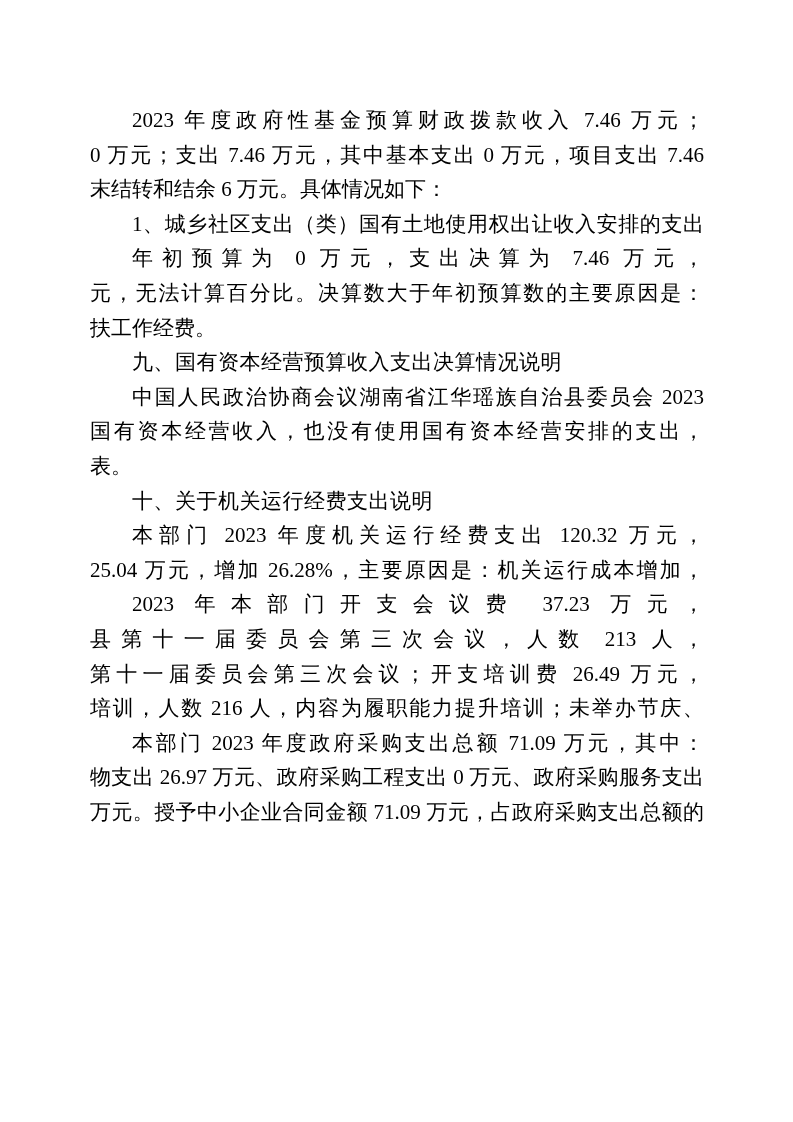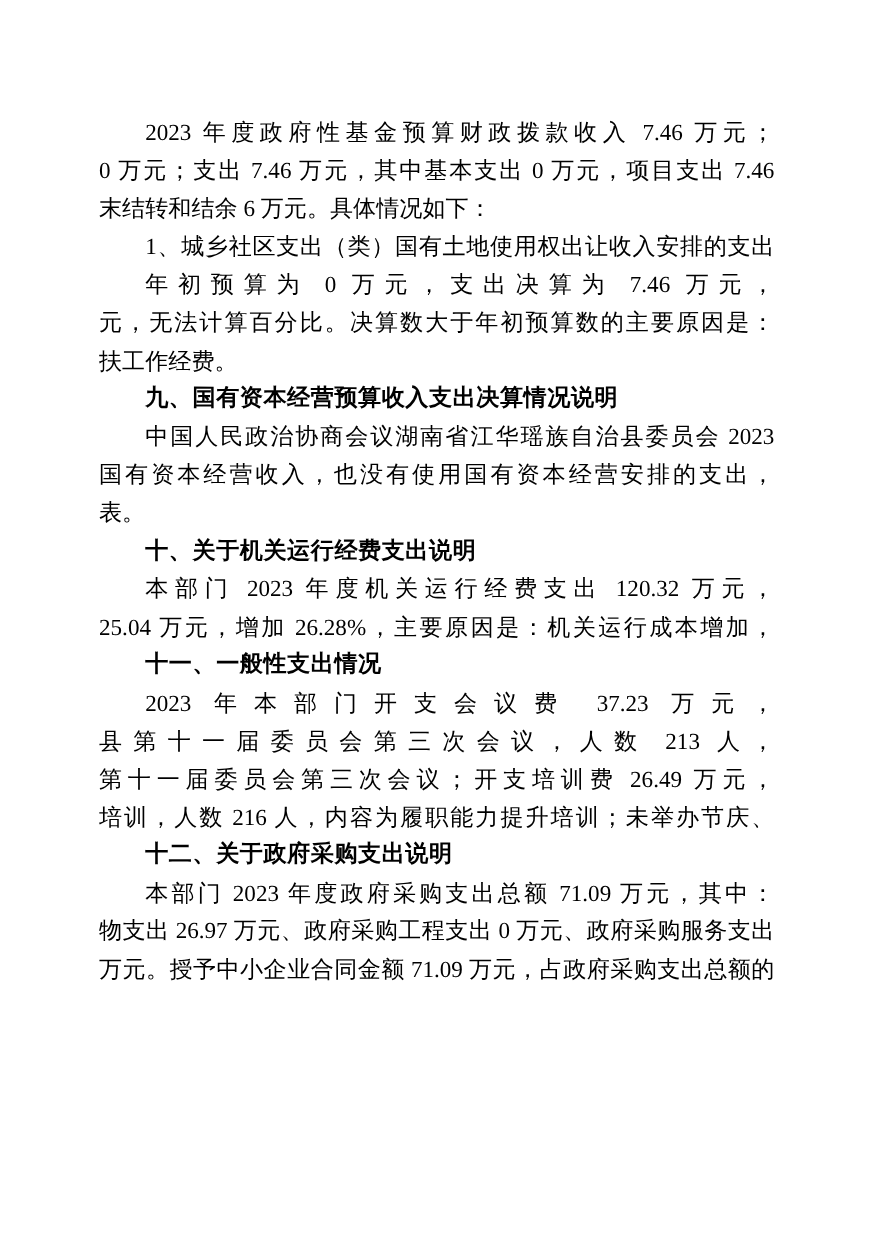--- a/index.html
+++ b/index.html
@@ -31,21 +31,21 @@
     word-break: keep-all;
   }
   .line.fill {
     text-align-last: justify;
   }
   .line.indent {
     text-indent: 42px;
   }
   .line.heading {
     font-family: "Liberation Sans", "DejaVu Sans", sans-serif;
-    font-weight: bold;
+    font-weight: normal;
     text-indent: 42px;
     letter-spacing: 0.5px;
   }
 </style>
 </head>
 <body>
 
 <div class="page">
   <div class="doc">
       <div class="line indent fill">2023 年度政府性基金预算财政拨款收入 7.46 万元；年初结转和结余</div>
@@ -55,23 +55,21 @@
       <div class="line indent fill">年初预算为 0 万元，支出决算为 7.46 万元，因年初预算金额为 0 万</div>
       <div class="line fill">元，无法计算百分比。决算数大于年初预算数的主要原因是：追加驻村帮</div>
       <div class="line">扶工作经费。</div>
       <div class="line heading indent">九、国有资本经营预算收入支出决算情况说明</div>
       <div class="line indent fill">中国人民政治协商会议湖南省江华瑶族自治县委员会 2023 年度没有</div>
       <div class="line fill">国有资本经营收入，也没有使用国有资本经营安排的支出，并已公开空</div>
       <div class="line">表。</div>
       <div class="line heading indent">十、关于机关运行经费支出说明</div>
       <div class="line indent fill">本部门 2023 年度机关运行经费支出 120.32 万元，比上年决算数增加</div>
       <div class="line fill">25.04 万元，增加 26.28%，主要原因是：机关运行成本增加，办公设施老</div>
-      <div class="line heading indent">十一、一般性支出情况</div>
       <div class="line indent fill">2023 年本部门开支会议费 37.23 万元，用于召开政协江华瑶族自治</div>
       <div class="line fill">县第十一届委员会第三次会议，人数 213 人，内容为政协江华瑶族自治县</div>
       <div class="line fill">第十一届委员会第三次会议；开支培训费 26.49 万元，用于开展政协委员</div>
       <div class="line fill">培训，人数 216 人，内容为履职能力提升培训；未举办节庆、晚会、论</div>
-      <div class="line heading indent">十二、关于政府采购支出说明</div>
       <div class="line indent fill">本部门 2023 年度政府采购支出总额 71.09 万元，其中：政府采购货</div>
       <div class="line fill">物支出 26.97 万元、政府采购工程支出 0 万元、政府采购服务支出 44.12</div>
       <div class="line fill">万元。授予中小企业合同金额 71.09 万元，占政府采购支出总额的</div>
     </div>
 </div>
 
 </body></html>

